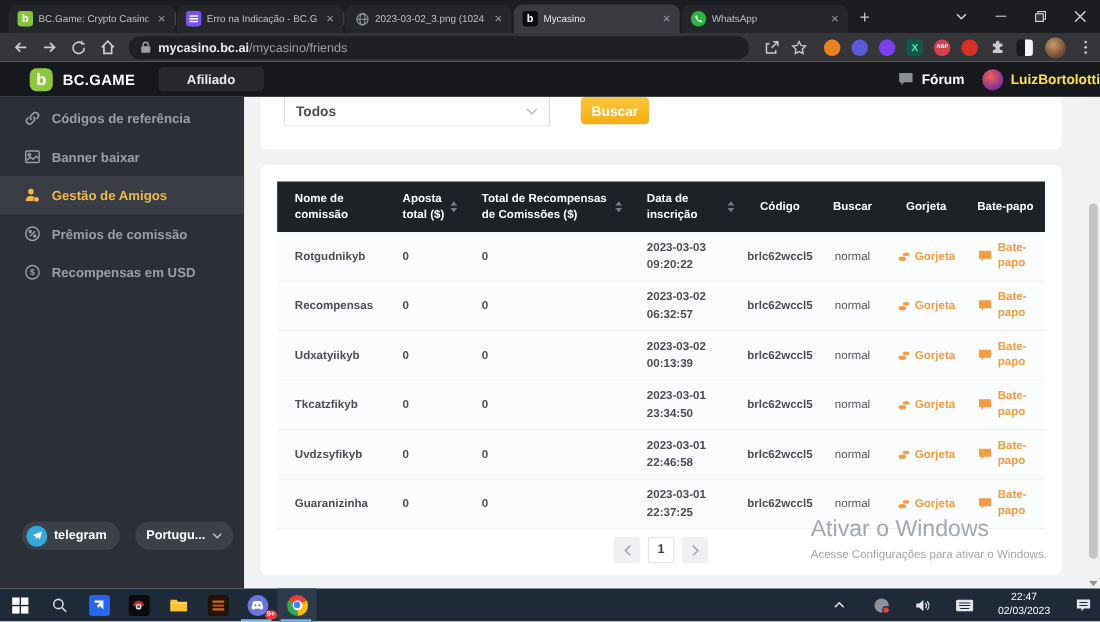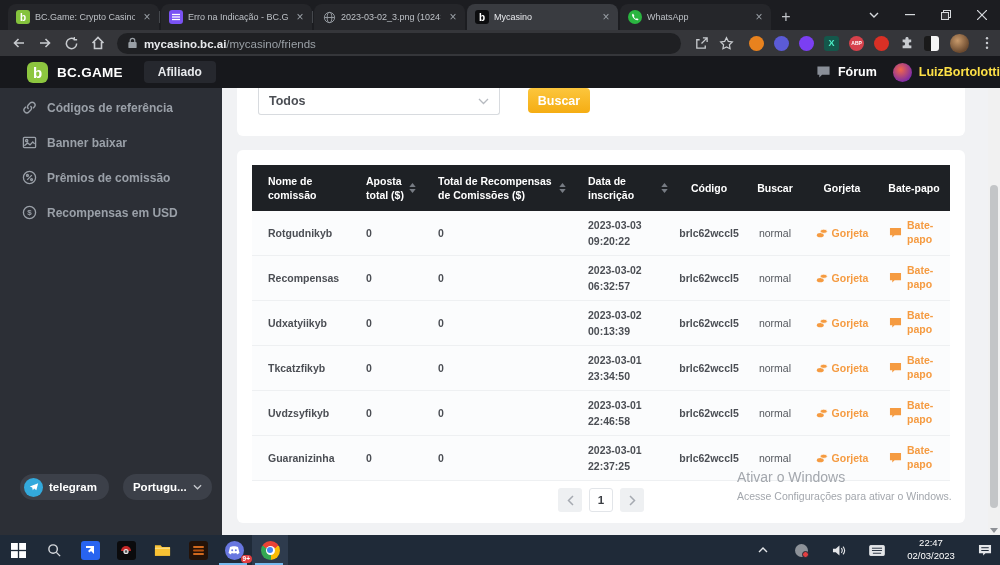--- a/index.html
+++ b/index.html
@@ -28,21 +28,21 @@
 .urlhost{color:#e8eaed;font-size:11.5px;font-weight:bold}
 .urlpath{color:#9aa0a6;font-size:11.5px}
 .tb-ico{width:26px;height:24px;display:flex;align-items:center;justify-content:center}
 .ext{width:15px;height:15px;border-radius:50%;margin:0 5px;flex:0 0 auto}
 .ext.sq{border-radius:3px}
 .avatar-tb{width:19px;height:19px;border-radius:50%;background:radial-gradient(circle at 40% 35%,#c89a6b,#6b4a2f 70%);margin:0 6px}
 
 .siteheader{position:absolute;left:0;top:56px;width:1000px;height:32px;background:#17181c;display:flex;align-items:center;z-index:3}
 .logo{width:21px;height:21px;border-radius:6px;background:#8dc63f;margin-left:27px;display:flex;align-items:center;justify-content:center;color:#fff;font-weight:bold;font-size:15px}
 .brand{color:#fff;font-weight:bold;font-size:13.5px;margin-left:9px;letter-spacing:.3px}
-.afiliado{margin-left:21px;background:#26282e;border-radius:4px;height:22px;padding:0 14px;display:flex;align-items:center;color:#e8eaed;font-size:12px;font-weight:bold}
+.afiliado{margin-left:21px;background:#26282e;border-radius:4px;height:22px;padding:0 26px;display:flex;align-items:center;color:#e8eaed;font-size:12px;font-weight:bold}
 .sh-spacer{flex:1}
 .forum{display:flex;align-items:center;gap:7px;color:#fff;font-size:12.5px;font-weight:bold}
 .avatar-sh{width:19px;height:19px;border-radius:50%;background:radial-gradient(circle at 40% 35%,#f2674a,#7b2aa8 75%);margin:0 7px 0 16px}
 .username{color:#fde047;font-size:12.5px;font-weight:bold;}
 
 .sidebar{position:absolute;left:0;top:88px;width:222px;height:447px;background:#2c2f36}
 .side-item{height:35px;display:flex;align-items:center;gap:10px;padding-left:22px;color:#9aa0a8;font-size:12px;font-weight:bold}
 .side-item.first{margin-top:2px}
 .side-item.active{background:#3a3d45;color:#f4b942}
 .side-bottom{position:absolute;left:0;bottom:35px;width:209px;display:flex;gap:14px;padding-left:20px}
@@ -71,21 +71,21 @@
 .orange{color:#f59b41;font-weight:bold;font-size:10.5px}
 .tab.sep{position:relative}
 .tab.sep::before{content:'';position:absolute;left:-2px;top:7px;width:1px;height:12px;background:#45484d}
 .tipcell{display:flex;align-items:center;gap:4px;justify-content:center}
 .chatcell{display:flex;align-items:center;gap:5px;justify-content:center}
 .chatcell .txt{width:32px;line-height:1.3}
 .pager{position:absolute;left:50%;top:338px;transform:translateX(-50%);display:flex;gap:7px}
 .pgbtn{width:24px;height:24px;border-radius:3px;background:#eef0f2;display:flex;align-items:center;justify-content:center;color:#a6aab1}
 .pgbtn.page{background:#fff;border:1px solid #e2e5e9;color:#3b3e44;font-size:11.5px;font-weight:bold}
 .watermark{position:absolute;left:737px;top:469px;color:#a3a7ad;z-index:5}
-.watermark .l1{font-size:14px}
+.watermark .l1{font-size:21px}
 .watermark .l2{font-size:10.5px;margin-top:5px}
 
 .scrollbar{position:absolute;left:988px;top:88px;width:12px;height:447px;background:#f1f1f1}
 .scroll-thumb{position:absolute;left:2px;top:97px;width:8px;height:323px;border-radius:4px;background:#c3c5c7}
 .scroll-arrow{position:absolute;left:2px;bottom:2px;color:#8e9196;font-size:8px}
 
 .taskbar{position:absolute;left:0;top:535px;width:1000px;height:30px;background:#1f2a38;display:flex;align-items:center}
 .tk{width:36px;height:30px;display:flex;align-items:center;justify-content:center;position:relative;flex:0 0 auto}
 .tk.active-app{background:#2e3b4d}
 .tk .underline{position:absolute;left:3px;bottom:0;width:28px;height:2px;background:#76b9ed}
@@ -256,20 +256,28 @@
       </svg>
     <span>Códigos de referência</span>
   </div>
   <div class="side-item">
     <svg width="15" height="15" viewBox="0 0 16 16" fill="none" stroke="currentColor" stroke-width="1.4">
         <rect x="1.5" y="2.5" width="13" height="11" rx="1"></rect>
         <circle cx="5" cy="6" r="1.2"></circle>
         <path d="M2.5 11.5l3.5-3 2.5 2 3-3 2 2"></path>
       </svg>
     <span>Banner baixar</span>
+  </div>
+  <div class="side-item active">
+    <svg width="15" height="15" viewBox="0 0 16 16" fill="currentColor">
+        <circle cx="6.5" cy="4.5" r="2.7"></circle>
+        <path d="M1.5 13.5c0-3 2.2-4.8 5-4.8 1.3 0 2.5.4 3.4 1.1a3.6 3.6 0 0 0-1 2.5c0 .4.1.8.2 1.2z"></path>
+        <circle cx="11.8" cy="12" r="2.4"></circle>
+      </svg>
+    <span>Gestão de Amigos</span>
   </div>
   <div class="side-item">
     <svg width="15" height="15" viewBox="0 0 16 16" fill="none" stroke="currentColor" stroke-width="1.4">
         <circle cx="8" cy="8" r="6.5"></circle>
         <path d="M5.5 10.5l5-5"></path>
         <circle cx="5.8" cy="5.8" r="1"></circle>
         <circle cx="10.2" cy="10.2" r="1"></circle>
       </svg>
     <span>Prêmios de comissão</span>
   </div>

